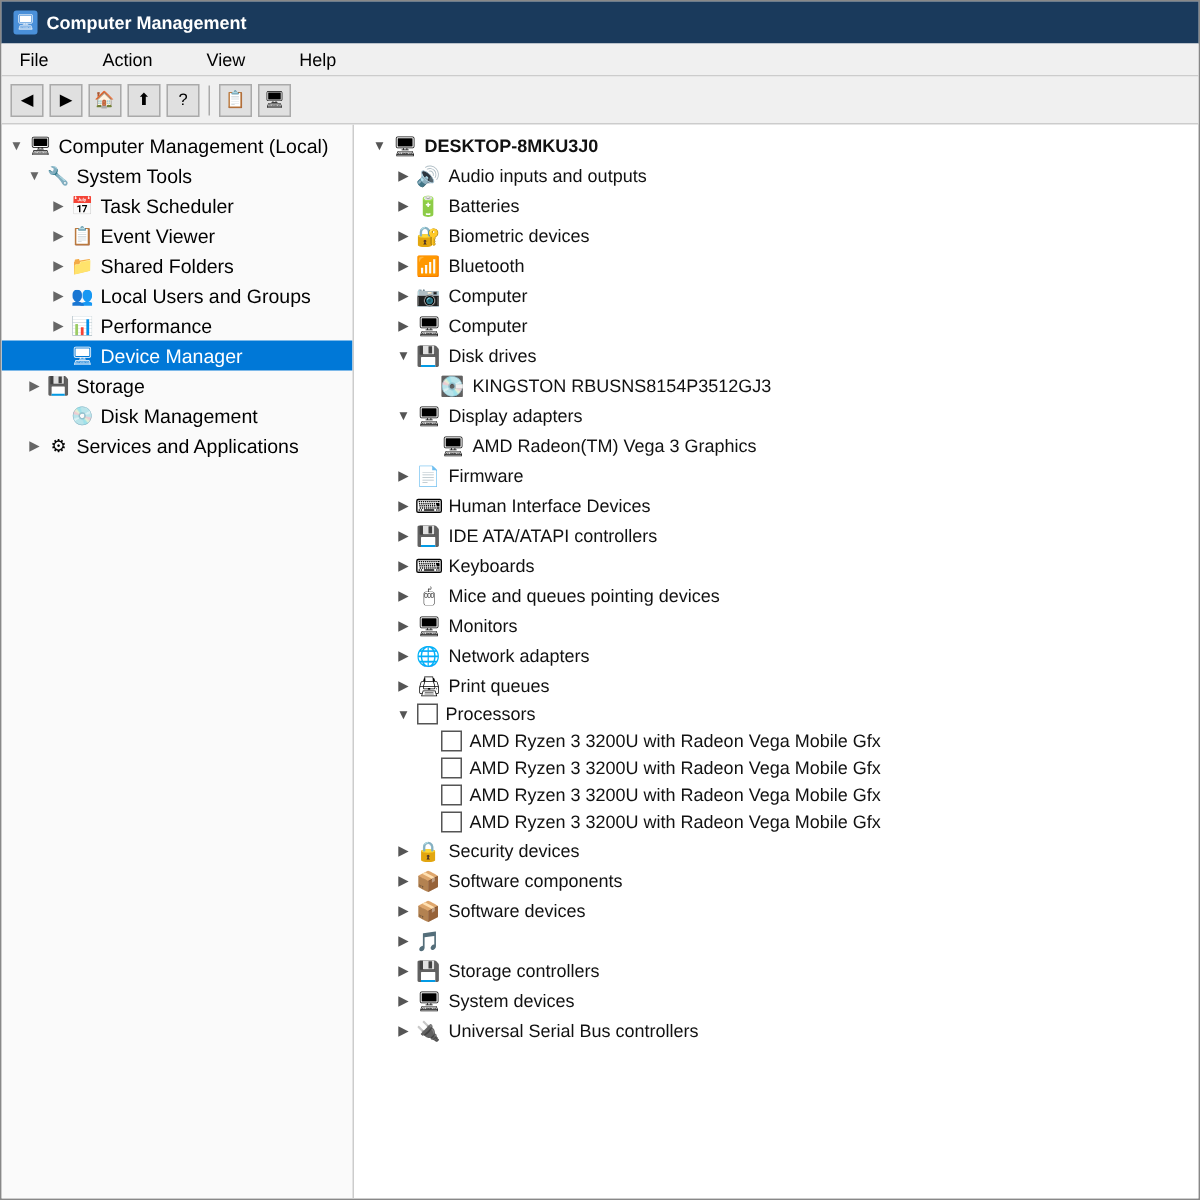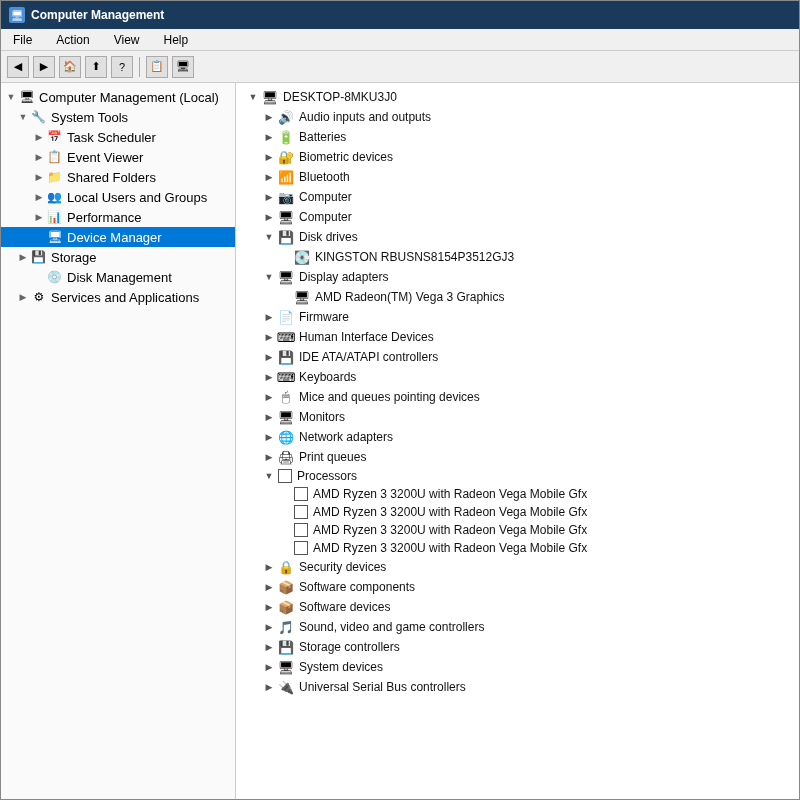--- a/index.html
+++ b/index.html
@@ -42,21 +42,21 @@
     .title-bar-text {
       font-size: 12px;
       color: white;
       font-weight: bold;
     }
     .menu-bar {
       background: #f0f0f0;
       border-bottom: 1px solid #ccc;
       padding: 2px 4px;
       display: flex;
-      gap: 8px;
+      gap: 20px;
       height: 22px;
     }
     .menu-item {
       padding: 2px 8px;
       cursor: pointer;
       font-size: 12px;
     }
     .toolbar {
       background: #f0f0f0;
       border-bottom: 1px solid #ccc;
@@ -269,21 +269,21 @@
         <span class="tree-icon">⚙</span>
         <span class="tree-label">Services and Applications</span>
       </div>
     </div>
 
     <div class="right-panel">
 
       <div class="device-item ri1">
         <span class="device-expand">▼</span>
         <span class="device-icon">🖥</span>
-        <span class="device-label" style="font-weight:normal">DESKTOP-8MKU3J0</span>
+        <span class="device-label" style="font-weight:bold">DESKTOP-8MKU3J0</span>
       </div>
 
       <div class="device-item ri2">
         <span class="device-expand">▶</span>
         <span class="device-icon">🔊</span>
         <span class="device-label">Audio inputs and outputs</span>
       </div>
 
       <div class="device-item ri2">
         <span class="device-expand">▶</span>
@@ -431,21 +431,20 @@
 
       <div class="device-item ri2">
         <span class="device-expand">▶</span>
         <span class="device-icon">📦</span>
         <span class="device-label">Software devices</span>
       </div>
 
       <div class="device-item ri2">
         <span class="device-expand">▶</span>
         <span class="device-icon">🎵</span>
-        <span class="device-label">Sound, video and game controllers</span>
       </div>
 
       <div class="device-item ri2">
         <span class="device-expand">▶</span>
         <span class="device-icon">💾</span>
         <span class="device-label">Storage controllers</span>
       </div>
 
       <div class="device-item ri2">
         <span class="device-expand">▶</span>

